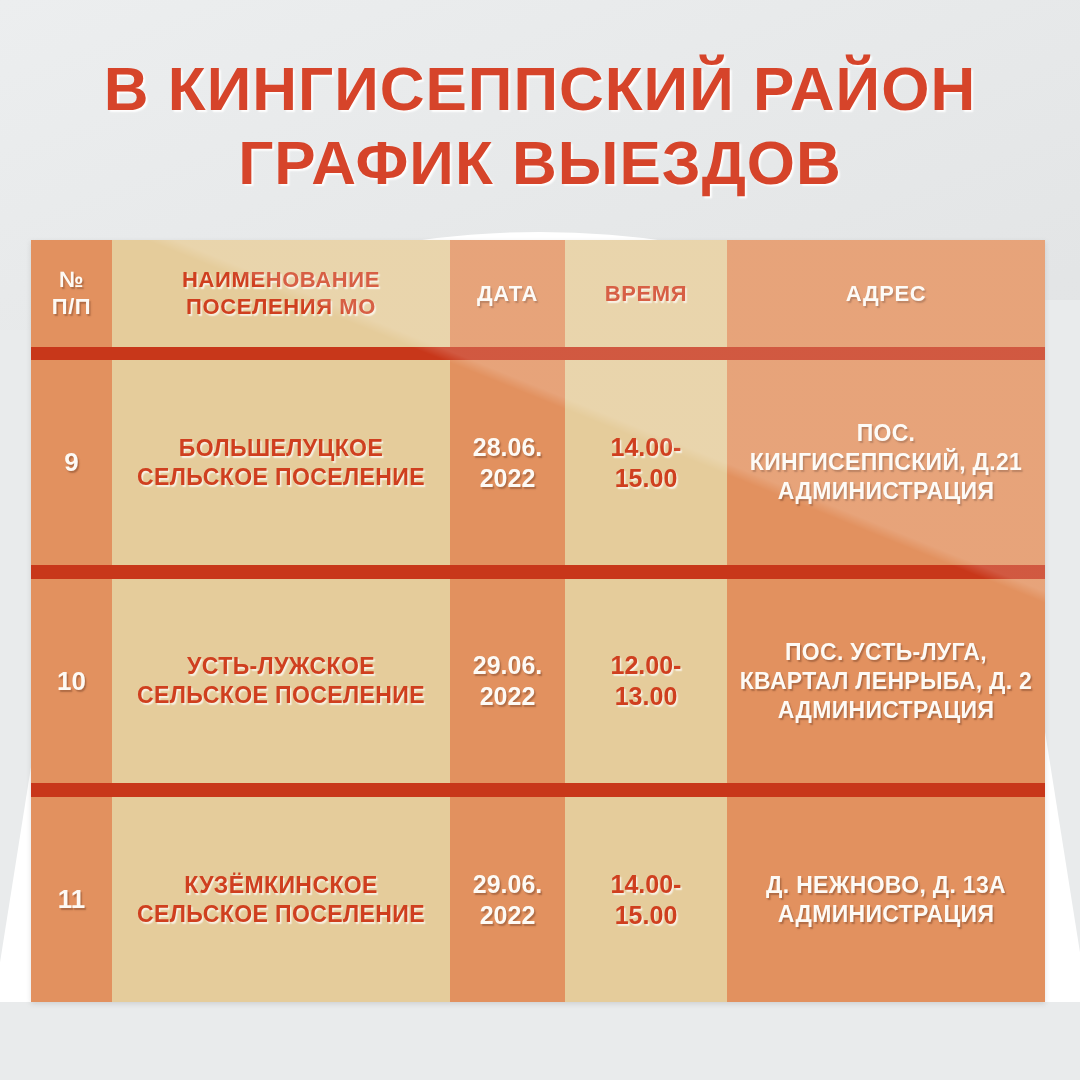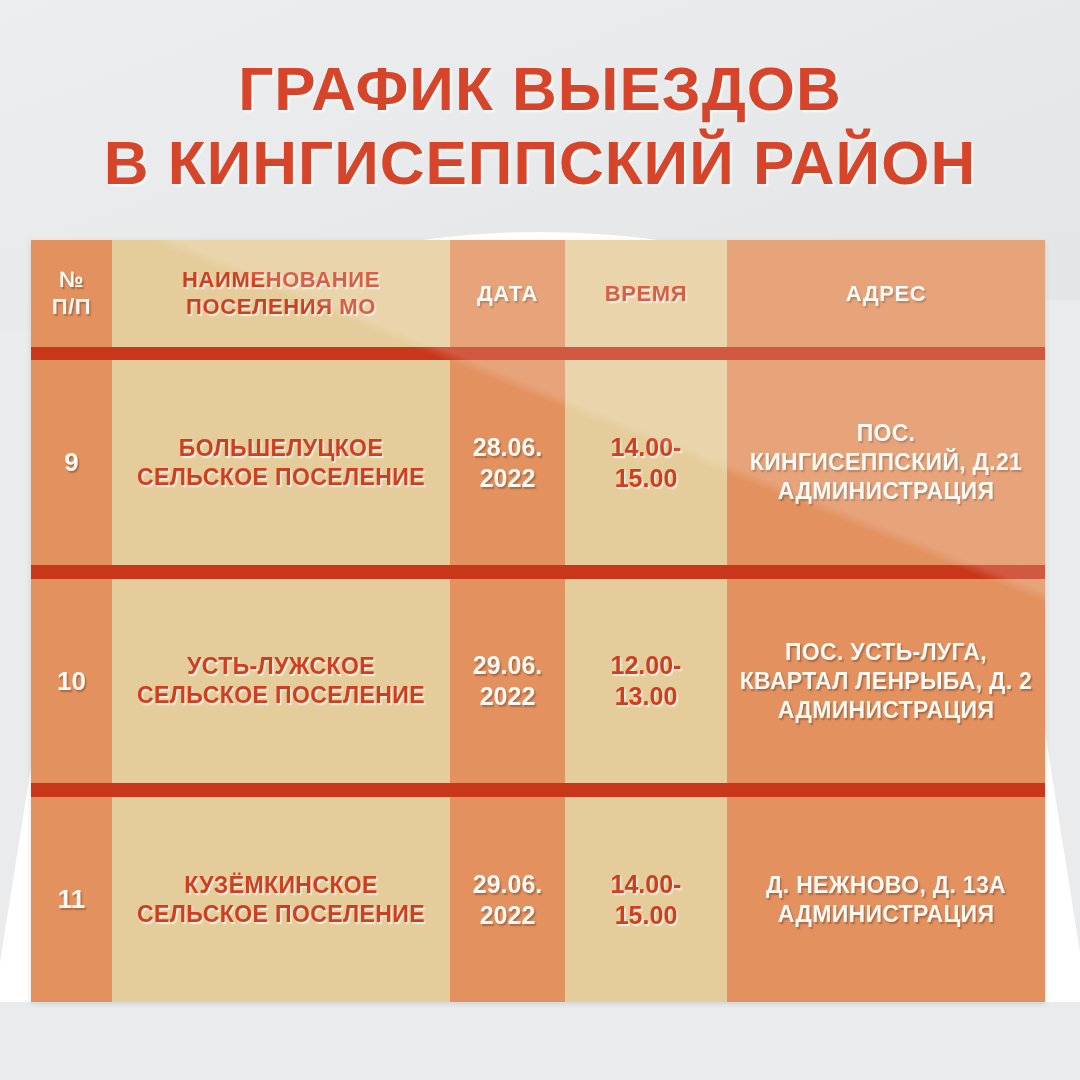--- a/index.html
+++ b/index.html
@@ -195,22 +195,22 @@
   <div class="swoosh-arc arc-top"></div>
   <div class="swoosh-arc arc-top-cover"></div>
   <div class="wedge-left"></div>
   <div class="wedge-left-cover"></div>
   <div class="wedge-right"></div>
   <div class="wedge-right-cover"></div>
   <div class="bottom-band"></div>
 </div>
 
 <div id="title-block">
+  <span class="title-line">В КИНГИСЕППСКИЙ РАЙОН</span>
   <span class="title-line">ГРАФИК ВЫЕЗДОВ</span>
-  <span class="title-line">В КИНГИСЕППСКИЙ РАЙОН</span>
 </div>
 
 <div id="schedule-table">
   <table class="tbl">
     <colgroup>
       <col class="c-num">
         <col class="c-name">
         <col class="c-date">
         <col class="c-time">
         <col class="c-addr">

